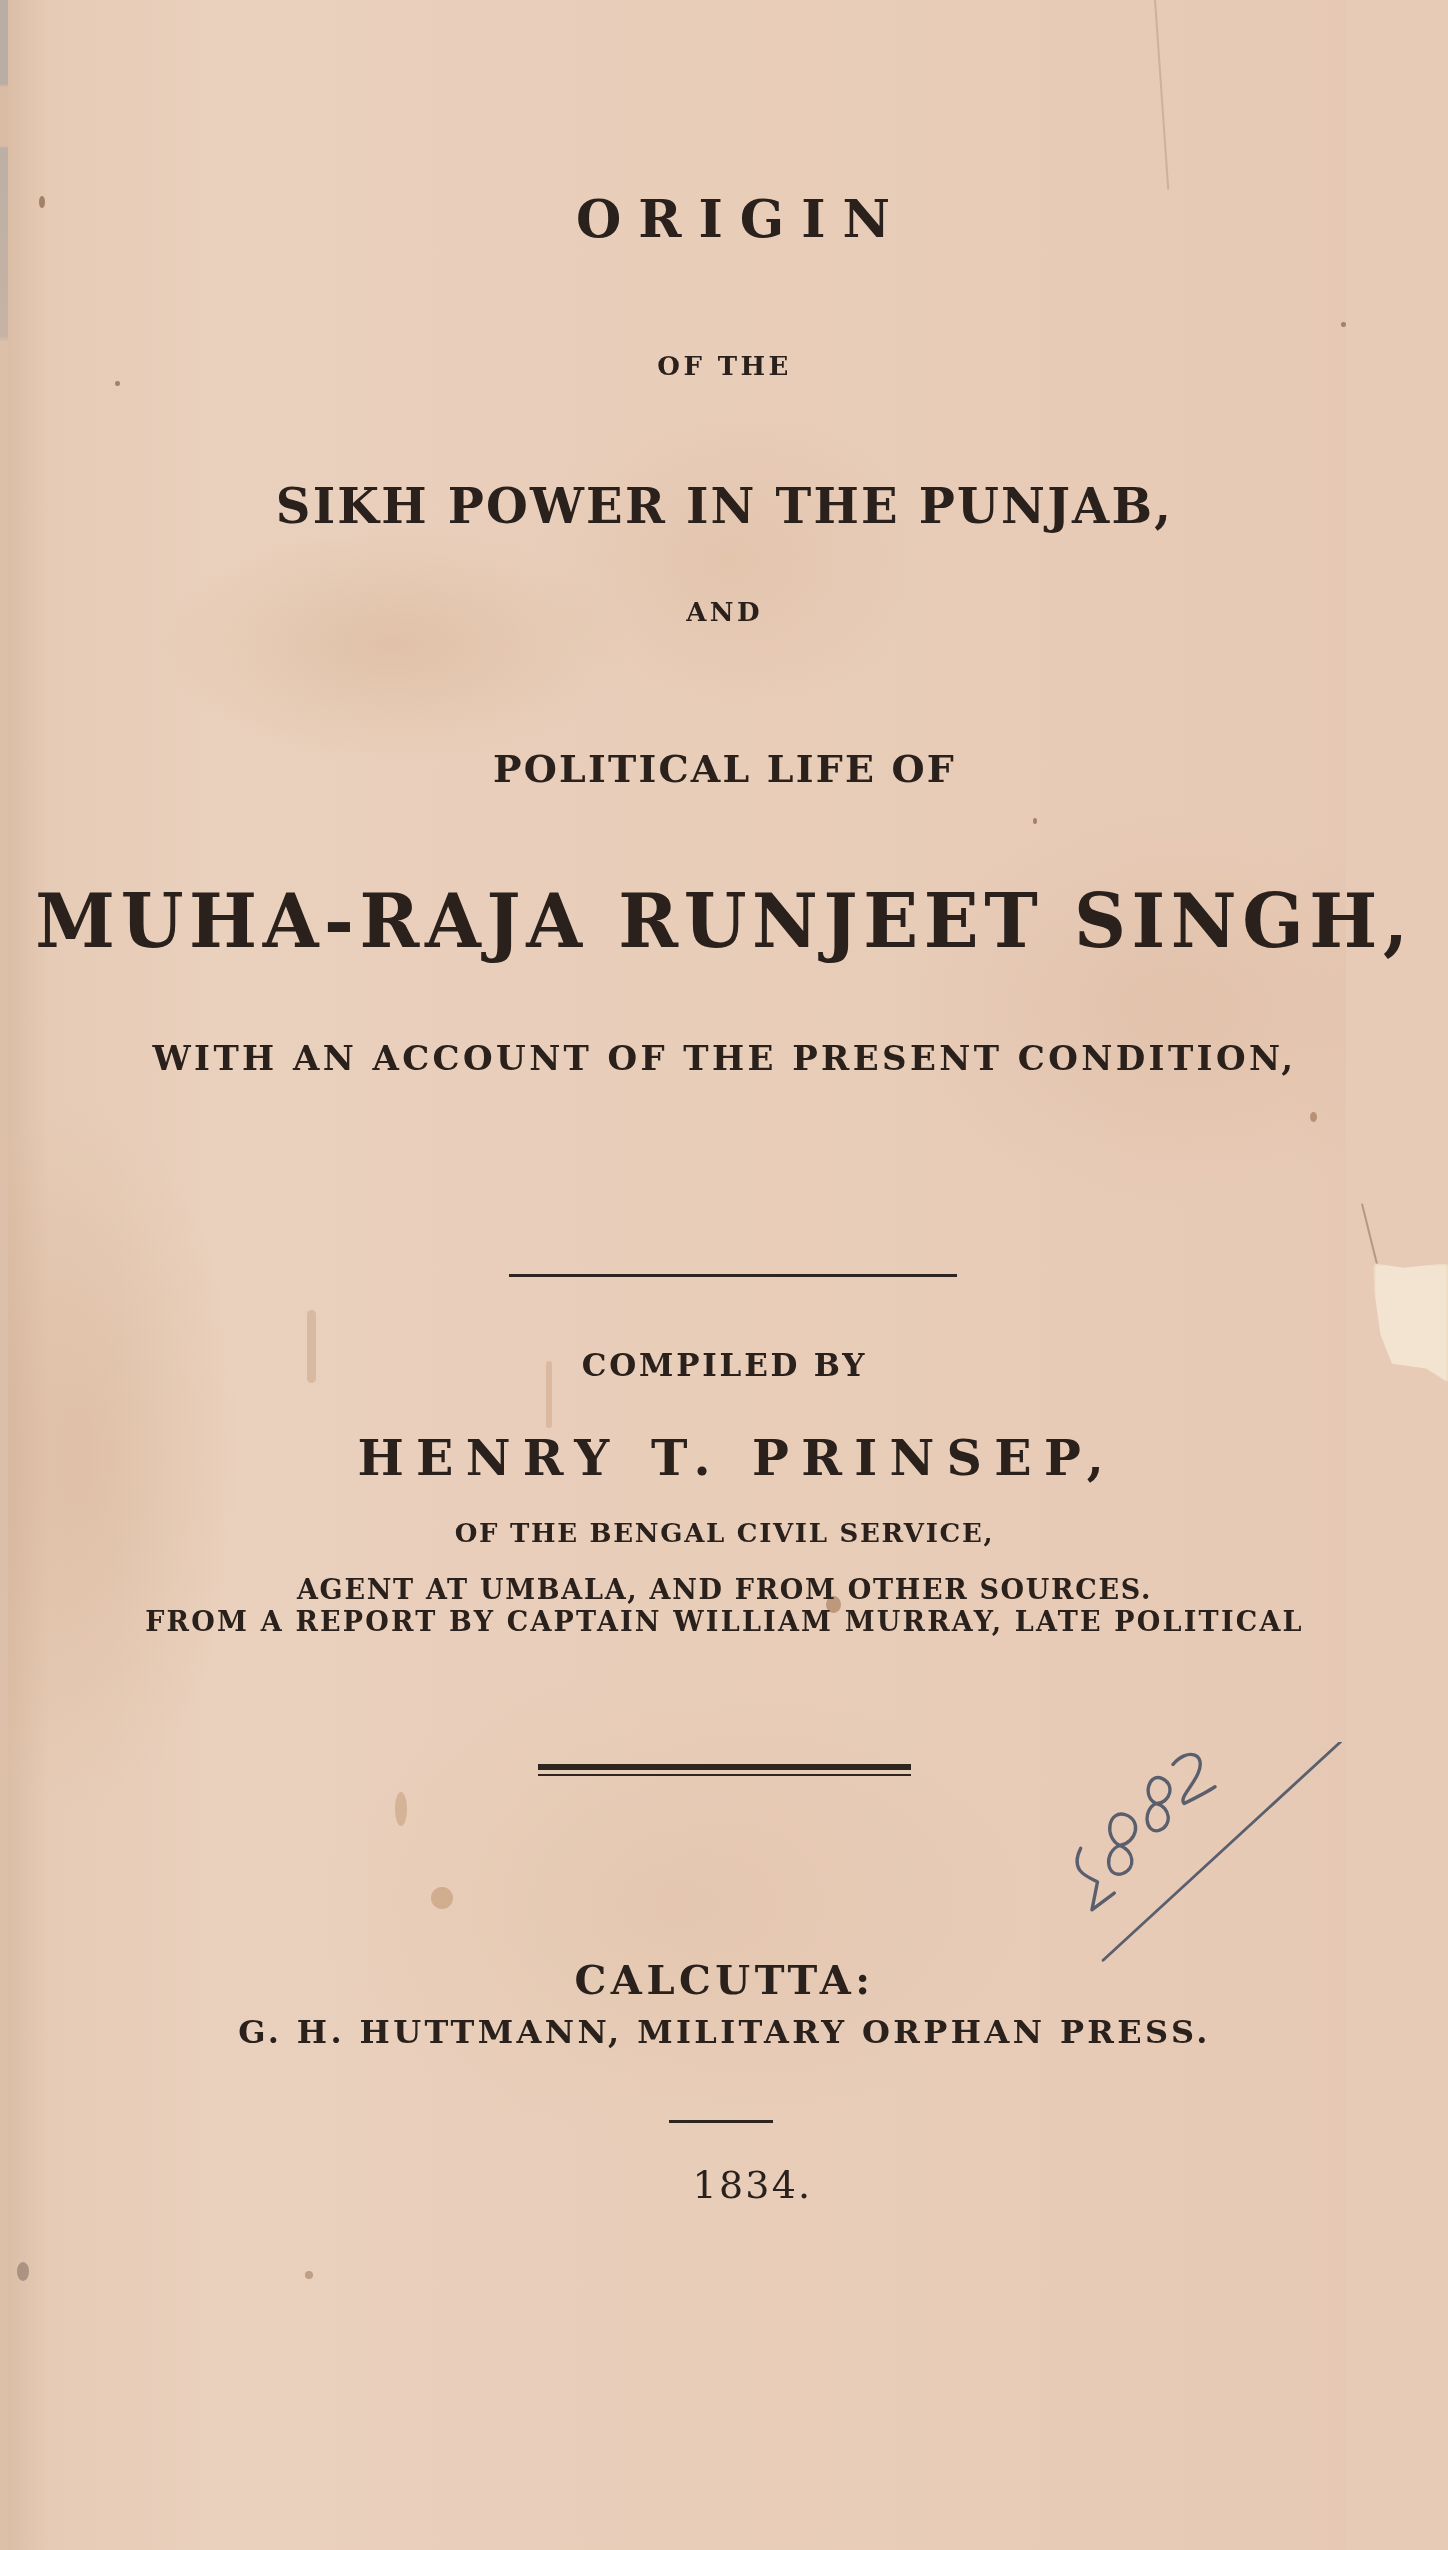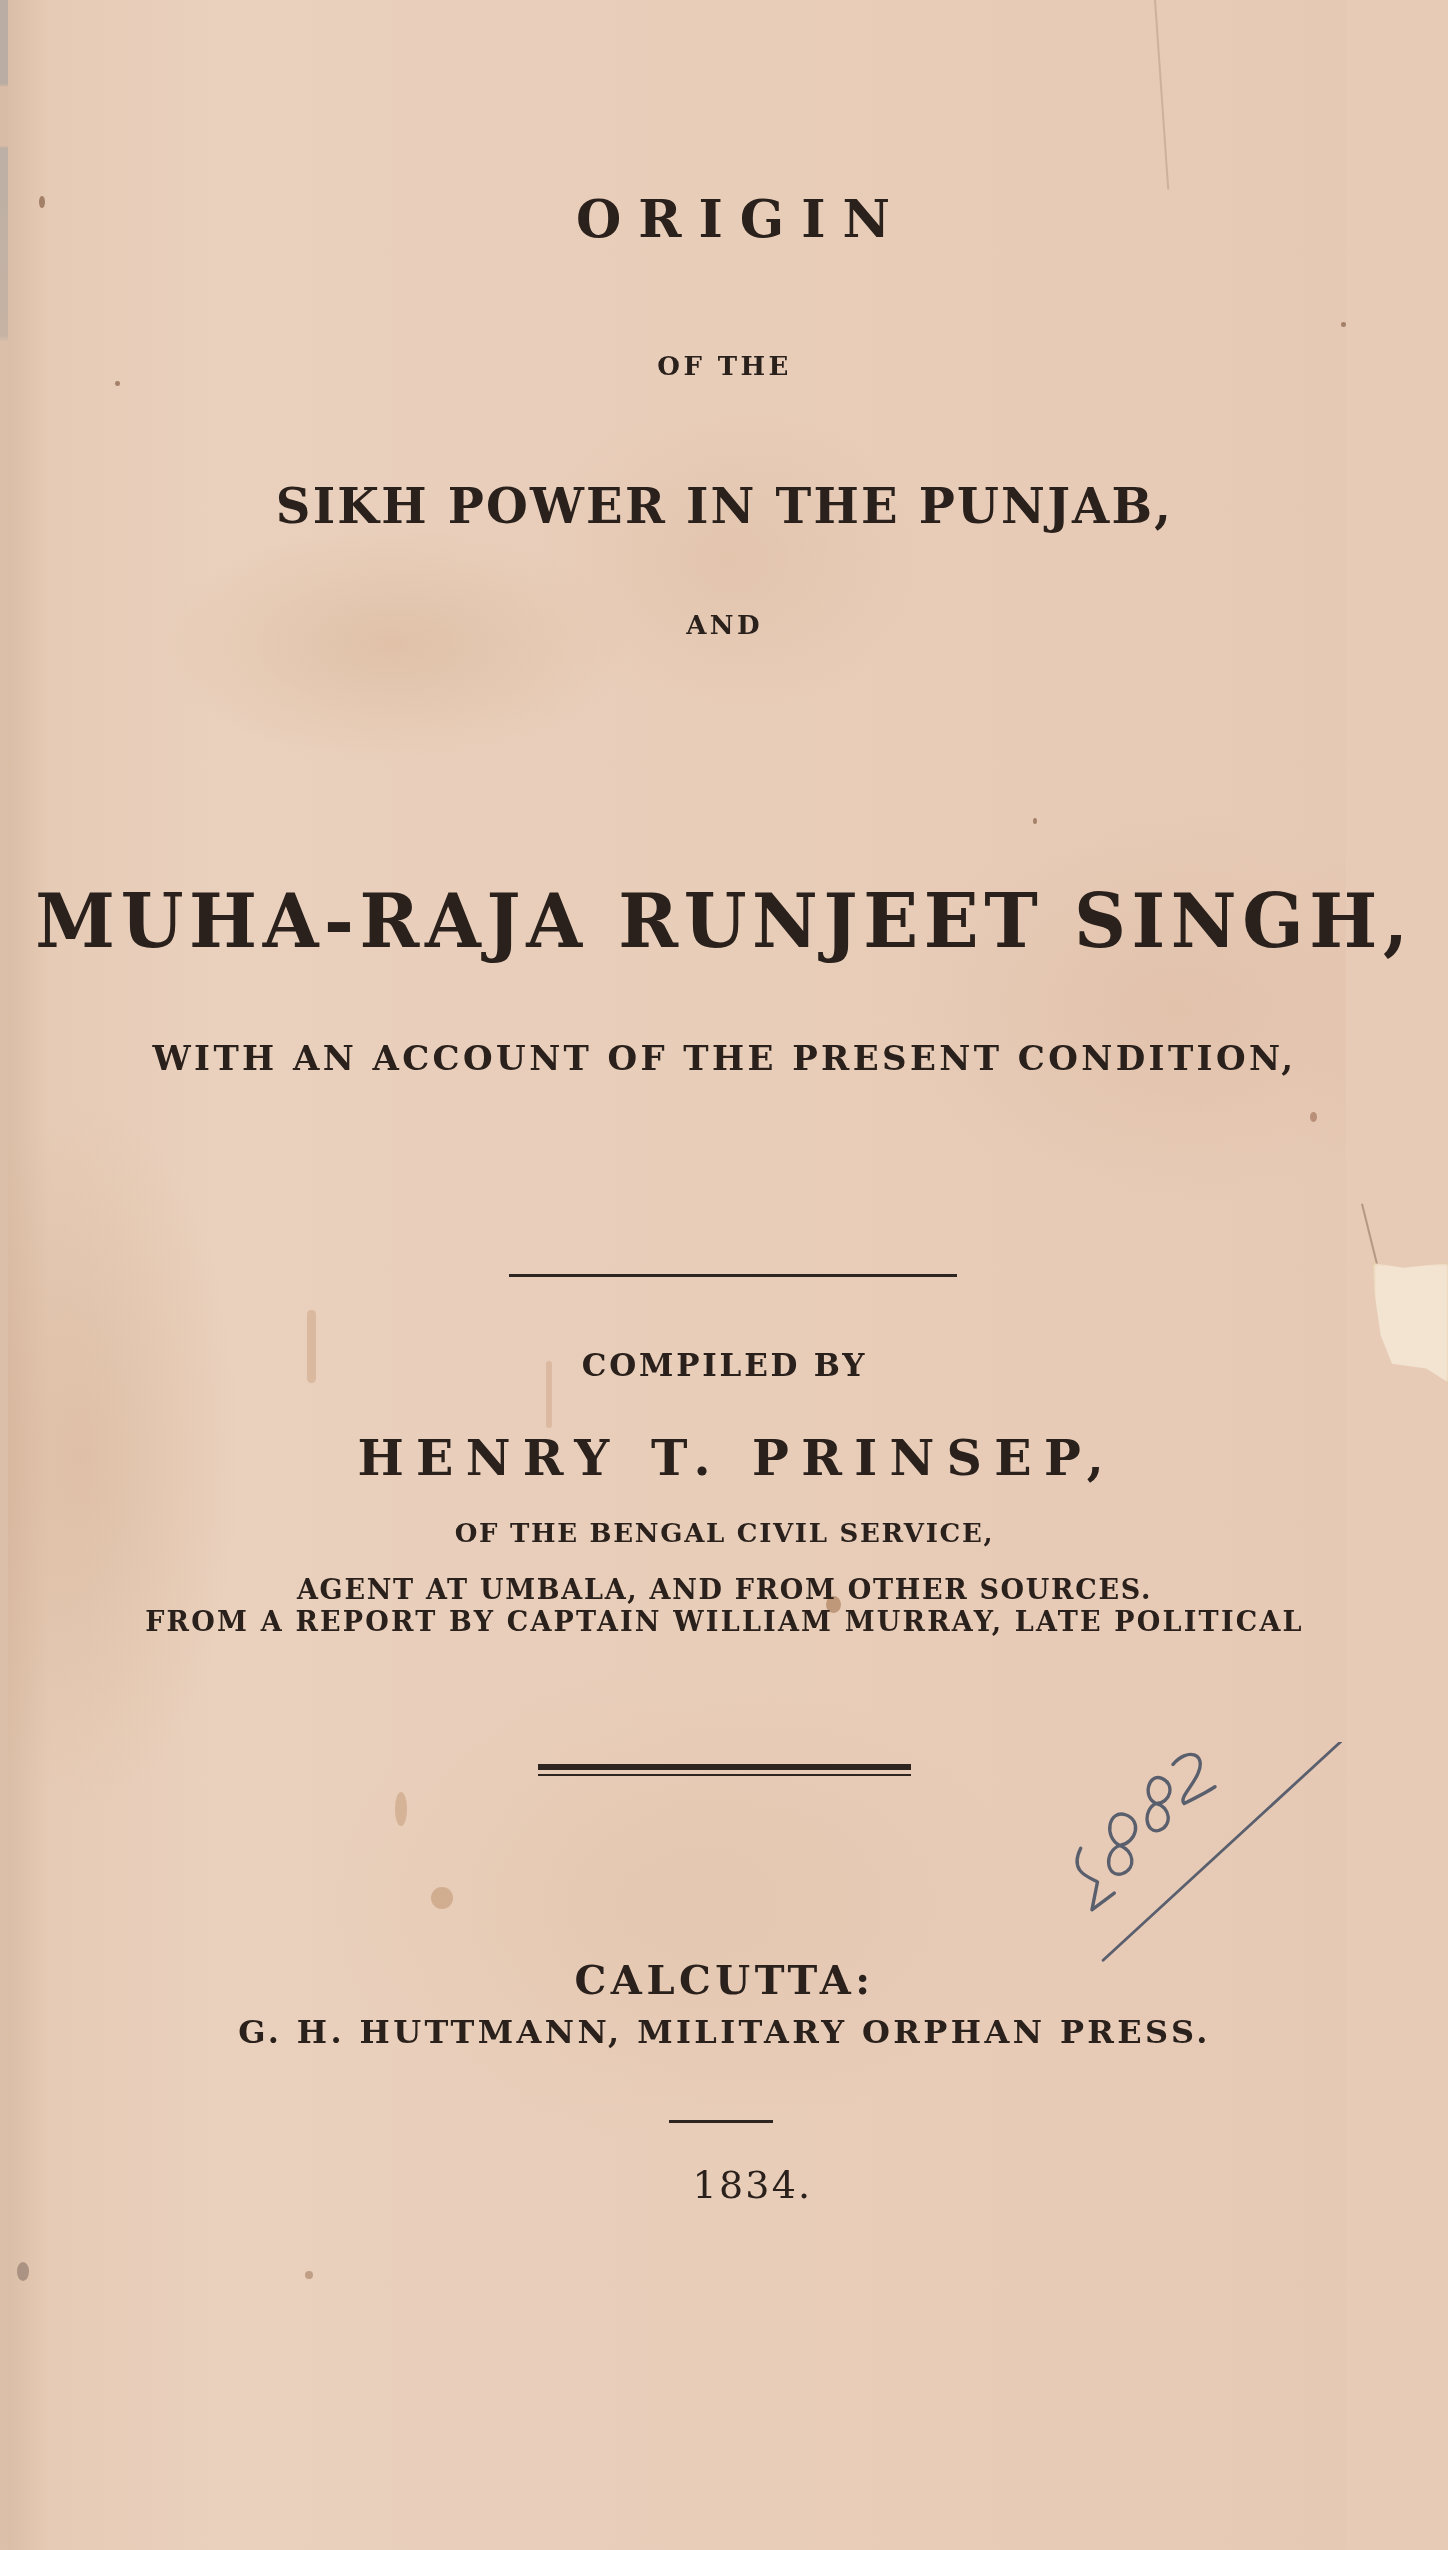--- a/index.html
+++ b/index.html
@@ -33,21 +33,21 @@
     clip-path:polygon(0 0, 40% 4%, 100% 0, 100% 100%, 70% 88%, 25% 84%, 10% 60%, 2% 25%);
     box-shadow:inset 0 0 3.4px rgba(190,150,60,0.6);
   }
   .line {
     position:absolute; left:0; width:1449px; text-align:center;
     white-space:nowrap; line-height:1; font-weight:bold;
   }
   .t-origin   { top:193px;  font-size:52px;  letter-spacing:17px; padding-left:17px; }
   .t-ofthe    { top:353px;  font-size:26px;  letter-spacing:3.4px; }
   .t-sikh     { top:482px;  font-size:48px;  letter-spacing:2.2px; }
-  .t-and      { top:612px; font-size:26px;  letter-spacing:3.4px; }
+  .t-and      { top:599px; font-size:26px;  letter-spacing:3.4px; }
   .t-political{ top:750px; font-size:38px;  letter-spacing:2.2px; }
   .t-muha     { top:885px; font-size:72px; letter-spacing:5.6px; font-weight:900; transform:scaleY(1.05); }
   .t-with     { top:1041px; font-size:34px;  letter-spacing:3.4px; }
   .t-religion { top:1100px; font-size:34px;  letter-spacing:2.8px; }
   .t-compiled { top:1316px; font-size:31px;  letter-spacing:2.8px;margin-top:34px; }
   .t-henry    { top:1434px; font-size:49px;  letter-spacing:12.3px; padding-left:12.3px; }
   .t-bengal   { top:1520px; font-size:26px;  letter-spacing:1.7px; }
   .t-from     { top:1608px; font-size:27px;  letter-spacing:2.2px; }
   .t-agent    { top:1576px; font-size:27px;  letter-spacing:1.7px; }
   .t-calcutta { top:1915px; font-size:40px;  letter-spacing:4.5px;margin-top:45px; }
@@ -88,20 +88,21 @@
     <span style="left:17px;top:2262px;width:12.3px;height:19px;background:rgba(120,100,90,0.5);"></span>
     <span style="left:1310px;top:1112px;width:6.7px;height:10px;background:rgba(140,90,60,0.5);"></span>
     <span style="left:307px;top:1310px;width:9px;height:73px;border-radius:4.5px;background:rgba(170,115,70,0.25);"></span>
     <span style="left:546px;top:1361px;width:5.6px;height:67px;border-radius:3.4px;background:rgba(170,115,70,0.22);"></span>
   </div>
 
   <div class="line t-origin">ORIGIN</div>
   <div class="line t-ofthe">OF THE</div>
   <div class="line t-sikh">SIKH POWER IN THE PUNJAB,</div>
   <div class="line t-and">AND</div>
+  <div class="line t-political">POLITICAL LIFE OF</div>
   <div class="line t-muha">MUHA-RAJA RUNJEET SINGH,</div>
   <div class="line t-with">WITH AN ACCOUNT OF THE PRESENT CONDITION,</div>
 
   <div class="rule rule-1"></div>
 
   <div class="line t-compiled">COMPILED BY</div>
   <div class="line t-henry">HENRY T. PRINSEP,</div>
   <div class="line t-bengal">OF THE BENGAL CIVIL SERVICE,</div>
   <div class="line t-from">FROM A REPORT BY CAPTAIN WILLIAM MURRAY, LATE POLITICAL</div>
   <div class="line t-agent">AGENT AT UMBALA, AND FROM OTHER SOURCES.</div>

